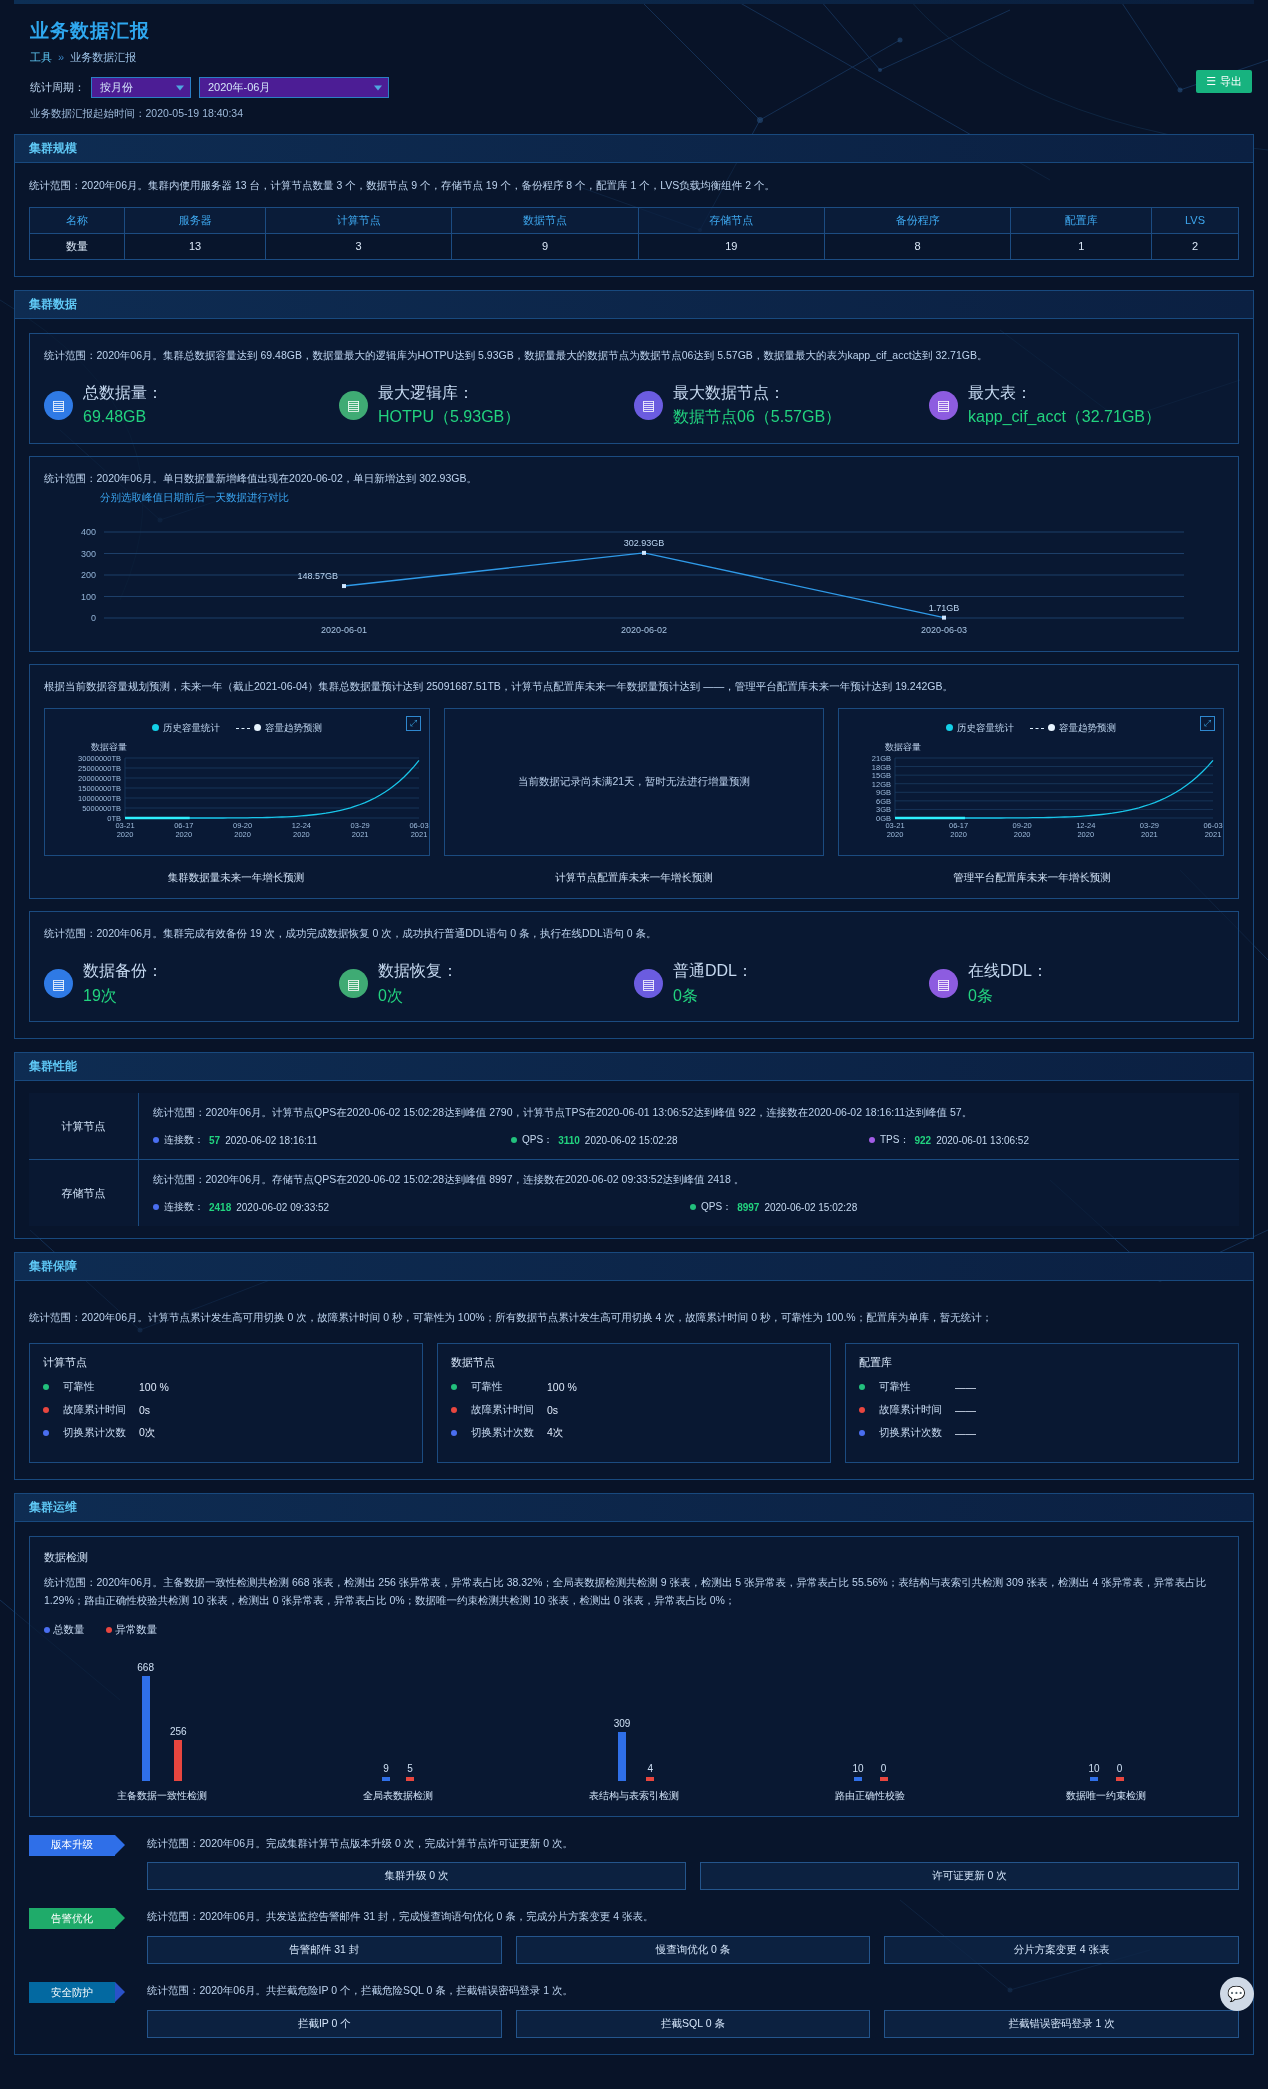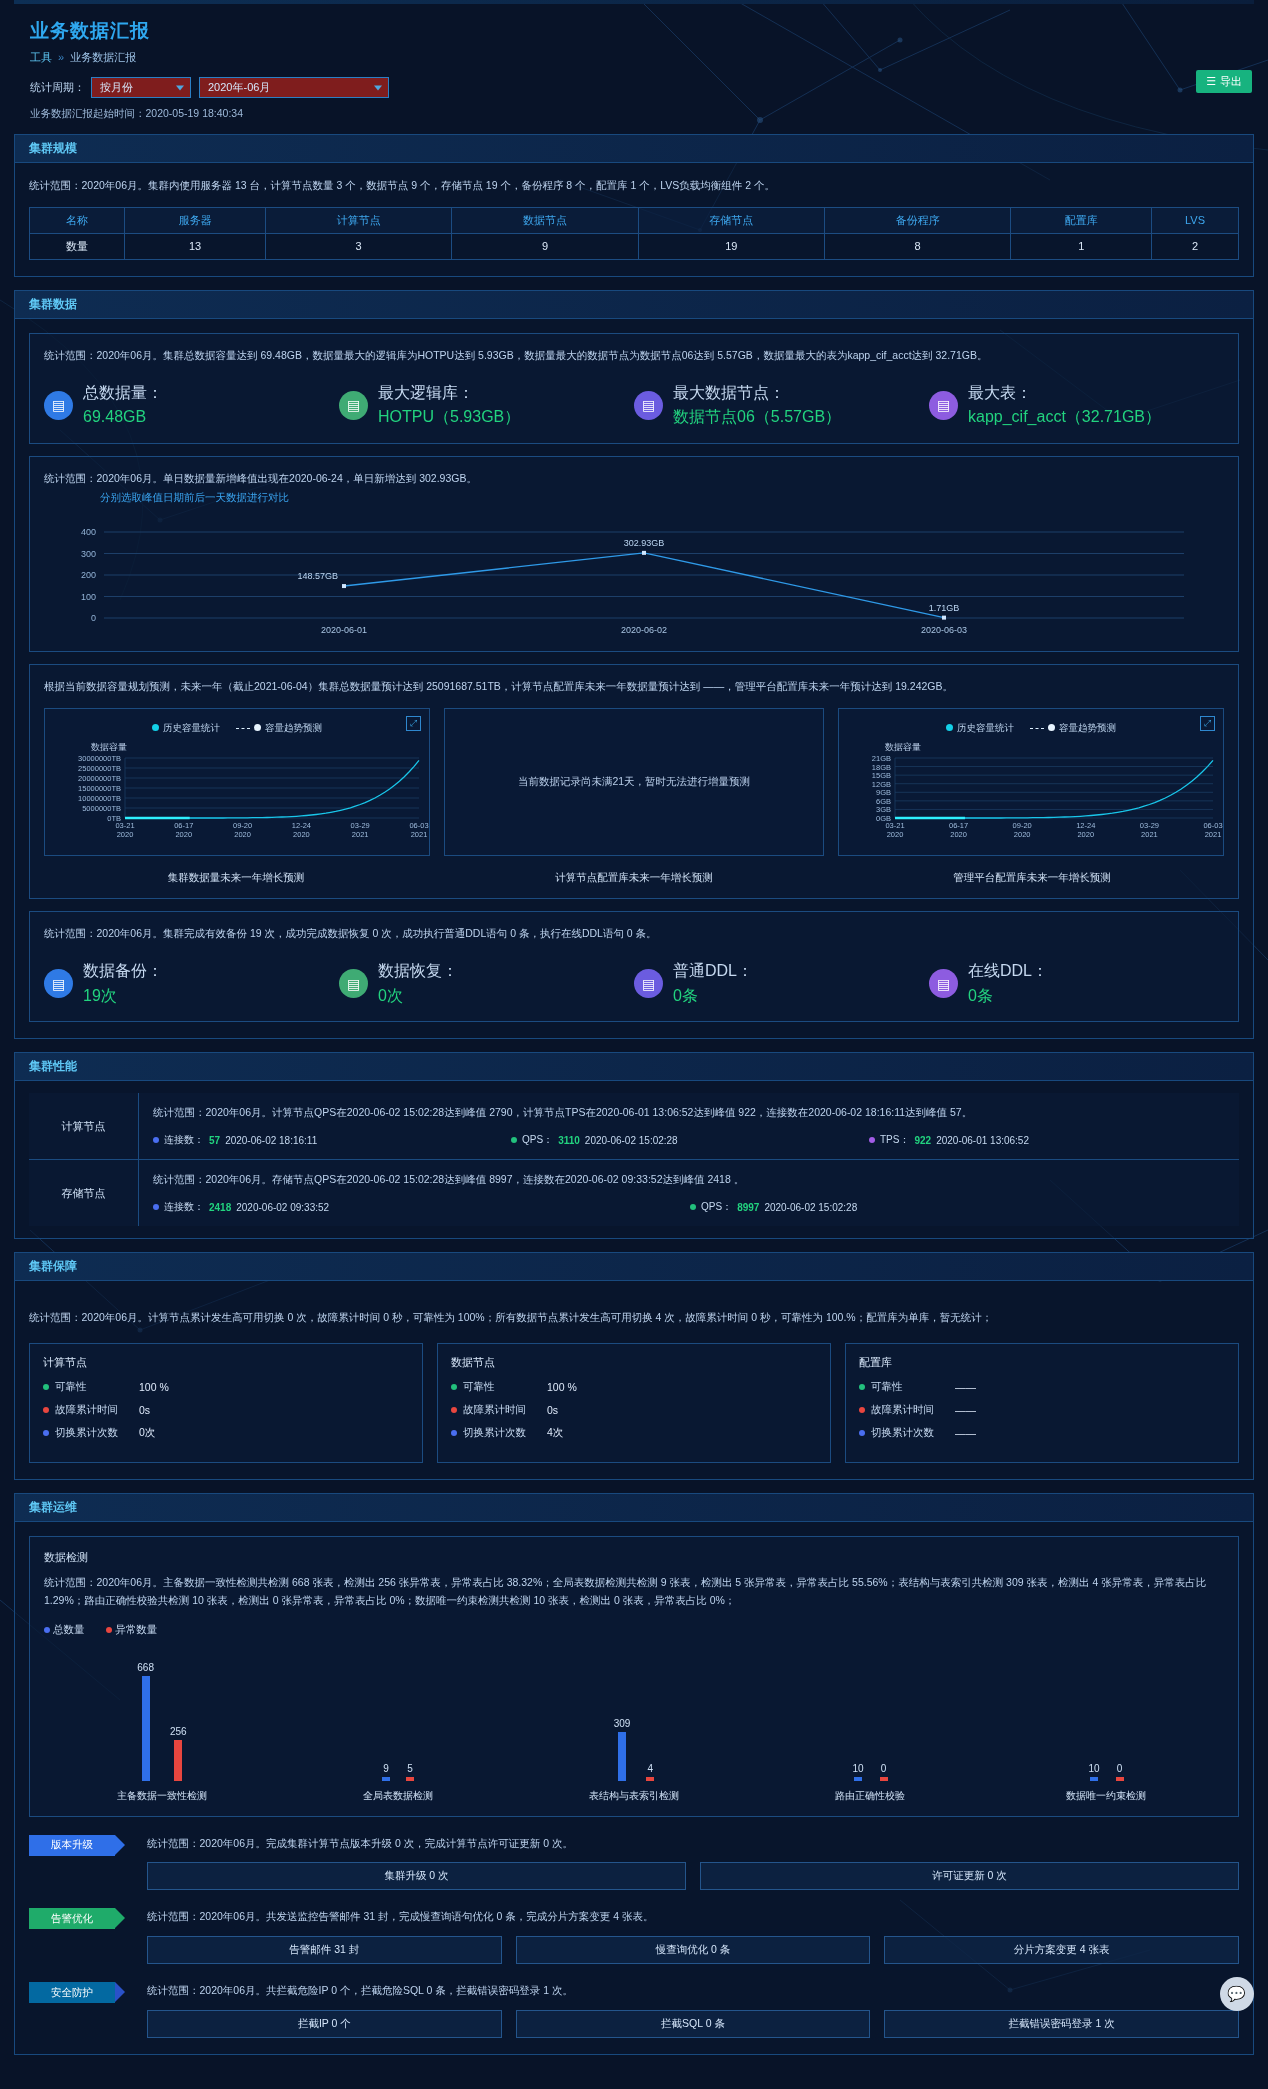--- a/index.html
+++ b/index.html
@@ -16,21 +16,21 @@
   
   .topbar { height:4px; background:linear-gradient(90deg,#0d2f55,#0a1e3c); }
   .title { color:#2fa8ef; font-size:19px; font-weight:bold; padding:14px 0 6px 16px; letter-spacing:1px;}
   .crumb { padding-left:16px; font-size:11px; color:#5fc8f5; }
   .crumb .sep { color:#3a85c4; margin:0 3px;}
   .crumb .cur { color:#9fc4e8; }
 
   .filters { display:flex; align-items:center; padding:12px 0 0 16px; gap:0; }
   .flabel { color:#bcd4ef; font-size:11px; margin-right:6px; }
   .sel {
-    position:relative; height:21px; border:1px solid #2b7fc4; background:#7f1d1d;
+    position:relative; height:21px; border:1px solid #2b7fc4; background:#4c1d95;
     color:#d5e6fa; font-size:11px; display:flex; align-items:center;
     padding:0 20px 0 8px; margin-right:8px;
   }
   .sel.w1 { width:100px; } .sel.w2 { width:190px; }
   .caret { position:absolute; right:6px; top:50%; transform:translateY(-50%);
     border-left:4px solid transparent; border-right:4px solid transparent; border-top:5px solid #4fa8e0;}
   .exportbtn {
     position:absolute; right:16px; top:70px; background:#17b37f; color:#fff;
     font-size:11px; padding:4px 10px; border-radius:2px; display:flex; align-items:center; gap:4px;
   }
@@ -89,21 +89,21 @@
   .perf-dots { display:flex; margin-top:11px;align-items:flex-end; }
   .perf-dots > div { flex:1; font-size:10px; color:#c6d9f0; display:flex; align-items:center; gap:5px;}
   .d { width:6px;height:6px;border-radius:50%; display:inline-block;}
   .d.blue{background:#4a6ef0;} .d.green{background:#22c07d;} .d.purple{background:#a25ce6;}
 
   
   .gcards { display:flex; gap:14px; margin-top:14px;}
   .gcard { flex:1; border:1px solid #1b4b80; background:rgba(10,28,56,.5); padding:11px 13px 13px 13px;}
   .gcard h4 { color:#dae9fb; font-size:11px; font-weight:normal; margin-bottom:10px;}
   .grow { display:flex; align-items:center; font-size:10.5px; color:#c6d9f0; margin-bottom:9px;}
-  .grow .lab { flex:0 0 96px; display:flex; align-items:center; gap:6px;}
+  .grow .lab { flex:0 0 96px; display:flex; align-items:center; gap:14px;}
   .grow .val { color:#dfeafb;}
 
   
   .bars { display:flex; margin-top:16px; height:150px; align-items:flex-end; }
   .bargroup { flex:1; display:flex; flex-direction:column; align-items:center; }
   .barpair { display:flex; align-items:flex-end; gap:16px; height:120px;}
   .barcol { display:flex; flex-direction:column; align-items:center; justify-content:flex-end; height:100%;}
   .barval { font-size:10px; color:#cfe0f4; margin-bottom:3px;}
   .bar { width:8px; background:#2f6fe8;}
   .bar.red { background:#e8463f; }
@@ -256,21 +256,21 @@
               <div class="ico violet">▤</div>
               <div class="mtxt">
                 <div>最大表：</div>
                 <div style="color:#22d37f">kapp_cif_acct（32.71GB）</div>
               </div>
             </div>
           </div>
       </div>
 
       <div class="subbox">
-        <div class="stat-line">统计范围：2020年06月。单日数据量新增峰值出现在2020-06-24，单日新增达到 302.93GB。</div>
+        <div class="stat-line">统计范围：2020年06月。单日数据量新增峰值出现在2020-06-02，单日新增达到 302.93GB。</div>
         <div class="chart-legend">
           <div>分别选取峰值日期前后一天数据进行对比</div>
         </div>
         <div class="chartwrap">
           <svg id="lineChart" width="1180" height="120" style="display:block">
               <line x1="60" y1="100" x2="1140" y2="100" stroke="#1d3f69" stroke-width="1"></line>
               <text x="52" y="103" fill="#93b3d6" font-size="9" text-anchor="end">0</text>
               <line x1="60" y1="78.5" x2="1140" y2="78.5" stroke="#1d3f69" stroke-width="1"></line>
               <text x="52" y="81.5" fill="#93b3d6" font-size="9" text-anchor="end">100</text>
               <line x1="60" y1="57" x2="1140" y2="57" stroke="#1d3f69" stroke-width="1"></line>

